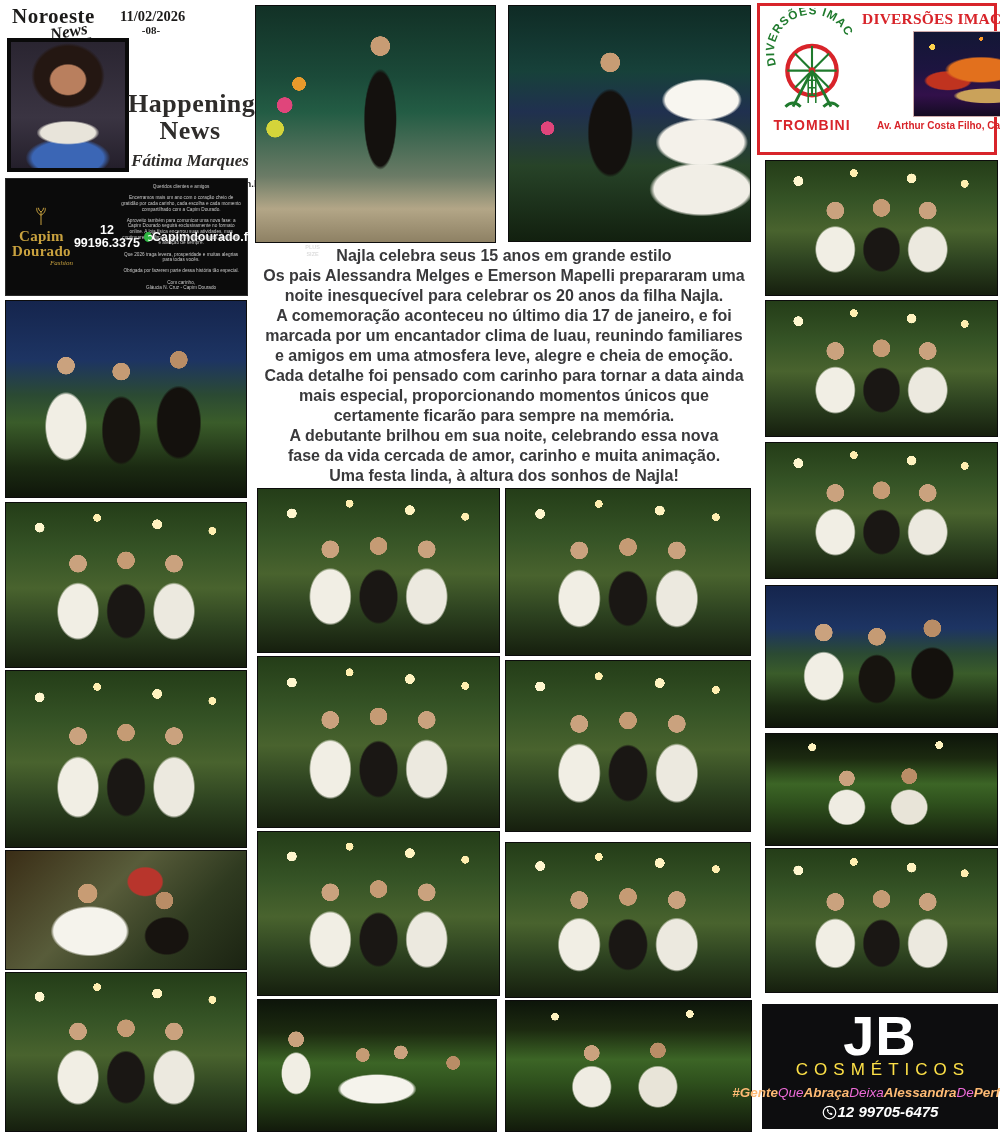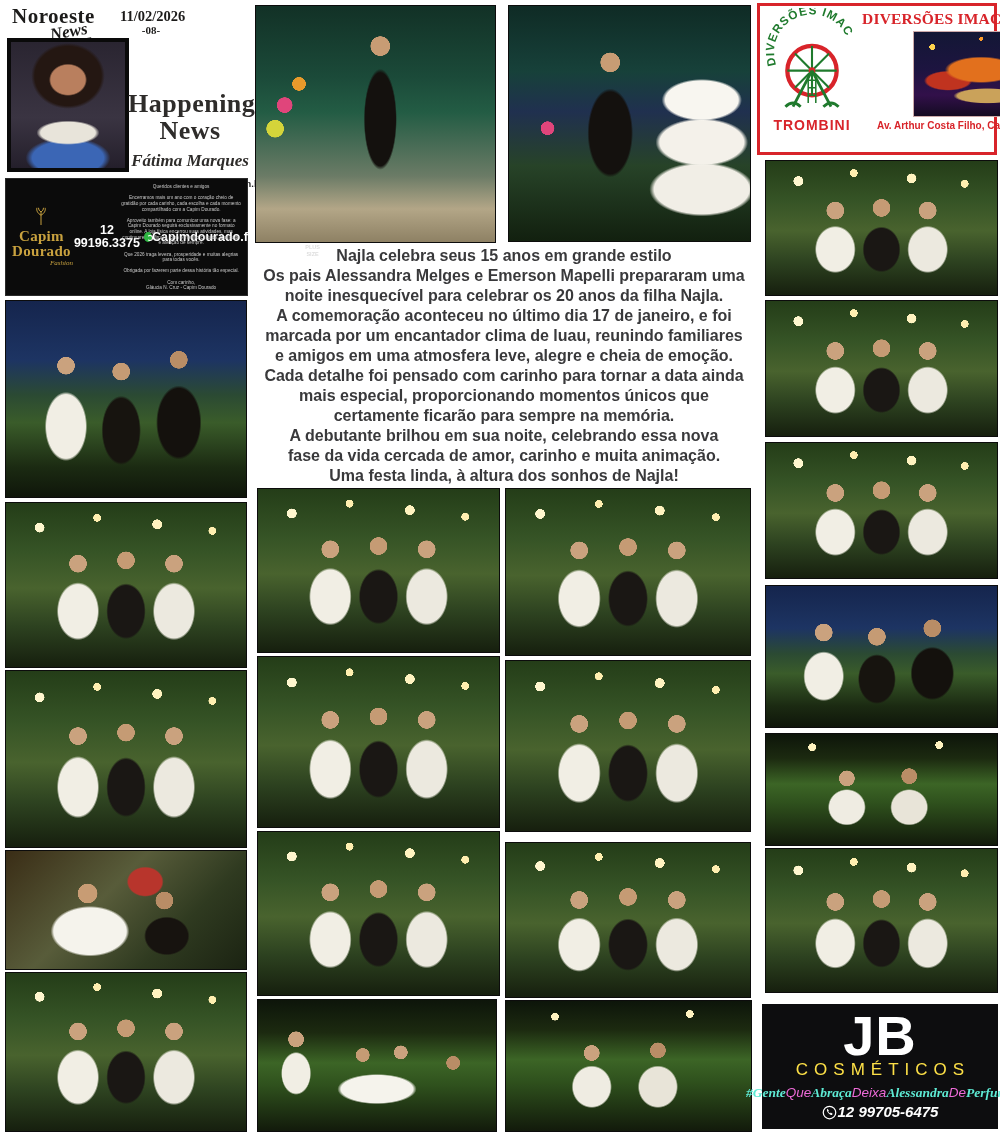--- a/index.html
+++ b/index.html
@@ -130,21 +130,21 @@
      radial-gradient(ellipse 26% 34% at 35% 68%,#f5f3ec 58%,rgba(0,0,0,0) 63%),
      radial-gradient(ellipse 15% 26% at 67% 72%,#17130f 58%,rgba(0,0,0,0) 63%),
      linear-gradient(135deg,#3a2d16 0%,#585c3a 40%,#2f3a20 70%,#1b2312 100%);}
 
   
   .jb{left:762px;top:1004px;width:236px;height:125px;background:#0d0d0f;display:flex;flex-direction:column;
       align-items:center;justify-content:center;gap:2px;}
   .jb-brand{color:#fff;font:900 56px/46px "Liberation Sans",sans-serif;letter-spacing:1px;}
   .jb-sub{color:#fde047;font:400 17px/18px "Liberation Sans",sans-serif;letter-spacing:6px;margin-left:6px;}
   .jb-tag{font:italic 400 13.5px/15px "Liberation Sans",sans-serif;color:#ee6bd8;margin-top:4px;white-space:nowrap;}
-  .jb-tag .b{font-weight:800;color:#5eead4;font-family:Liberation Serif, serif;}
+  .jb-tag .b{font-weight:800;color:#fdba74;}
   .jb-phone{display:flex;align-items:center;gap:1px;color:#fff;font:italic 800 15px/16px "Liberation Sans",sans-serif;margin-top:2px;}
 </style>
 </head>
 <body>
 
 <div class="page">
 
   <div class="abs nn-logo">
     <div class="nn1">Noroeste</div>
     <div class="nn2">News</div>

